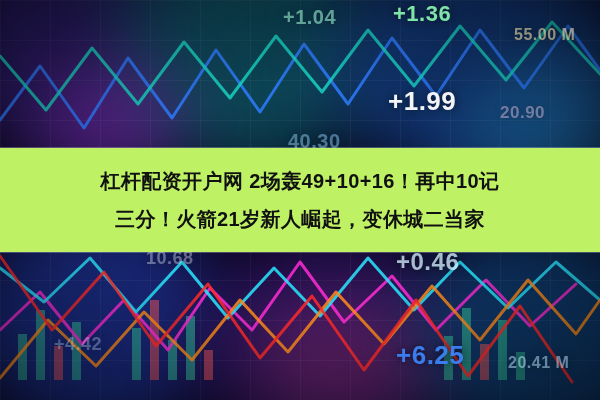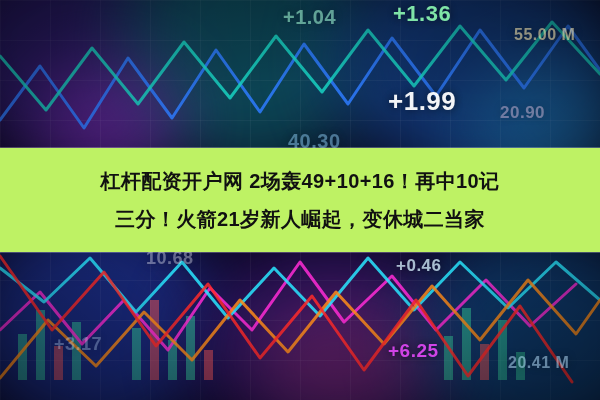--- a/index.html
+++ b/index.html
@@ -138,25 +138,25 @@
 
     <div class="vignette"></div>
 
     <div id="labels">
         <div class="plabel" style="left: 393px; top: 1px; font-size: 22px; color: #86efac; opacity: 0.95;">+1.36</div>
         <div class="plabel" style="left: 283px; top: 6px; font-size: 20px; color: rgb(168, 255, 216); opacity: 0.55;">+1.04</div>
         <div class="plabel" style="left: 514px; top: 26px; font-size: 16px; color: rgb(255, 233, 168); opacity: 0.55;">55.00 M</div>
         <div class="plabel" style="left: 388px; top: 86px; font-size: 26px; color: rgb(255, 255, 255); opacity: 0.95;">+1.99</div>
         <div class="plabel" style="left: 288px; top: 90px; font-size: 20px; color: rgb(154, 216, 255); opacity: 0.45; margin-top: 40px;">40.30</div>
         <div class="plabel" style="left: 500px; top: 103px; font-size: 17px; color: rgb(255, 208, 232); opacity: 0.4;">20.90</div>
-        <div class="plabel" style="left: 396px; top: 248px; font-size: 17px; color: rgb(217, 244, 255); opacity: 0.75; margin-top: 8px;">+0.46</div>
+        <div class="plabel" style="left: 396px; top: 248px; font-size: 24px; color: rgb(217, 244, 255); opacity: 0.75;">+0.46</div>
         <div class="plabel" style="left: 146px; top: 248px; font-size: 18px; color: rgb(255, 255, 255); opacity: 0.35;">10.68</div>
-        <div class="plabel" style="left: 388px; top: 340px; font-size: 19px; color: #d946ef; opacity: 0.95;">+6.25</div>
+        <div class="plabel" style="left: 396px; top: 340px; font-size: 26px; color: #3b82f6; opacity: 0.95;">+6.25</div>
         <div class="plabel" style="left: 508px; top: 354px; font-size: 16px; color: rgb(191, 230, 255); opacity: 0.5;">20.41 M</div>
-        <div class="plabel" style="left: 54px; top: 334px; font-size: 18px; color: rgb(207, 233, 255); opacity: 0.3;">+3.17</div>
+        <div class="plabel" style="left: 54px; top: 334px; font-size: 18px; color: rgb(207, 233, 255); opacity: 0.3;">+4.42</div>
       </div>
   </div>
 
   <div id="headline-band">
     <div class="hl-line l1">杠杆配资开户网 2场轰49+10+16！再中10记</div>
     <div class="hl-line l2">三分！火箭21岁新人崛起，变休城二当家</div>
   </div>
 
 </div>
 

